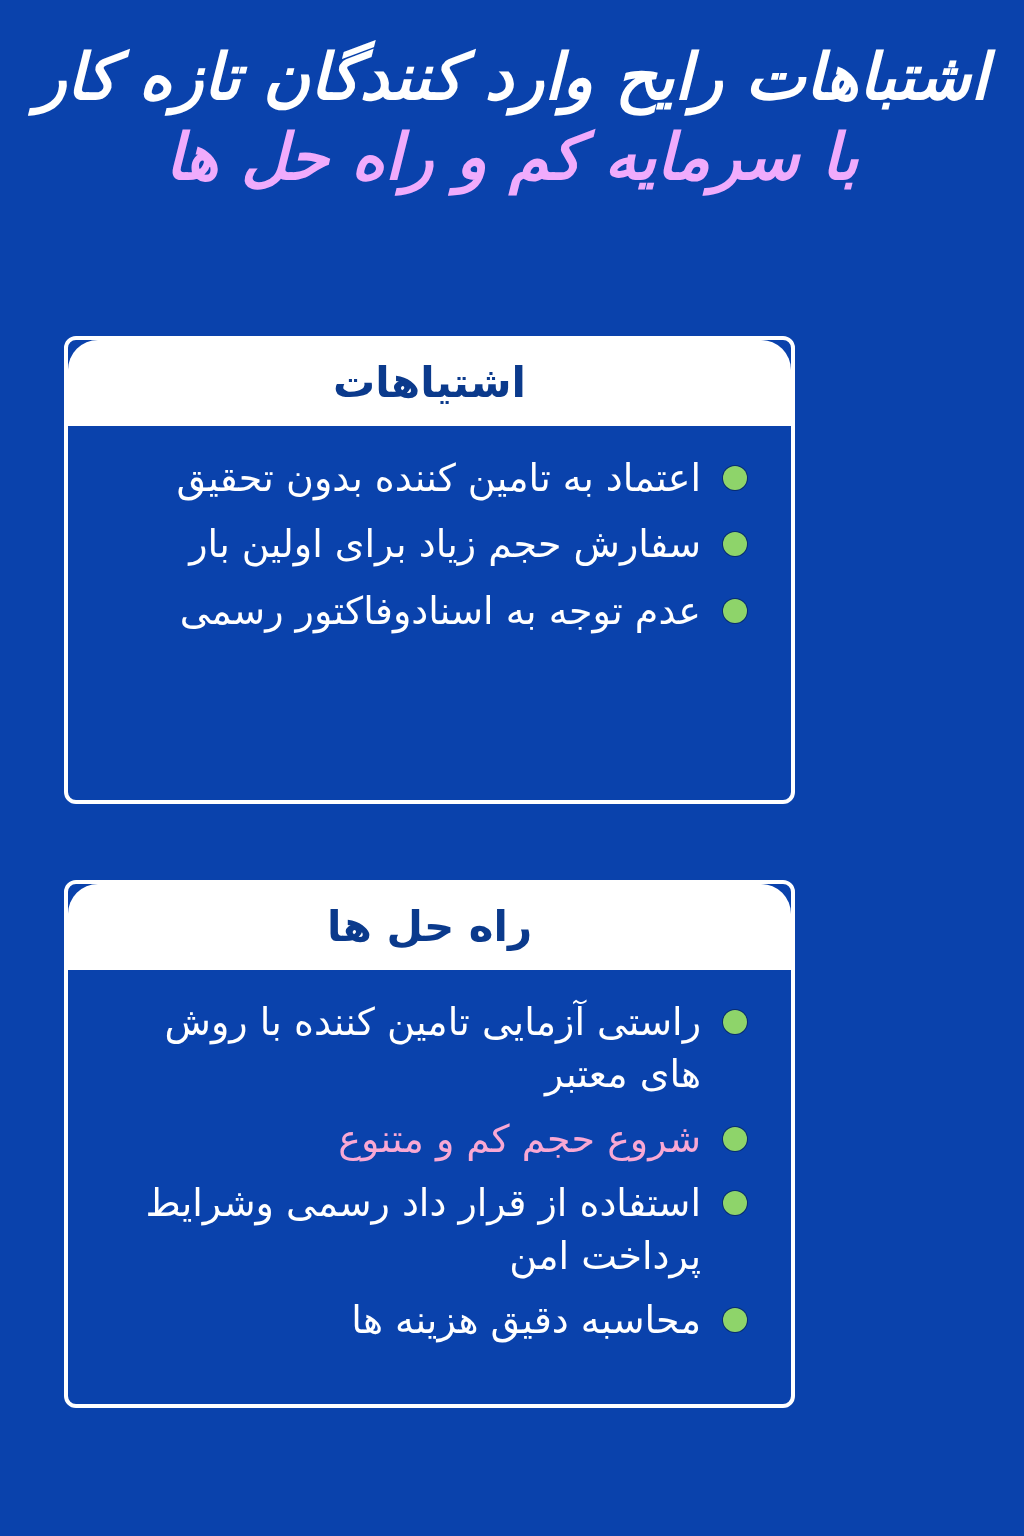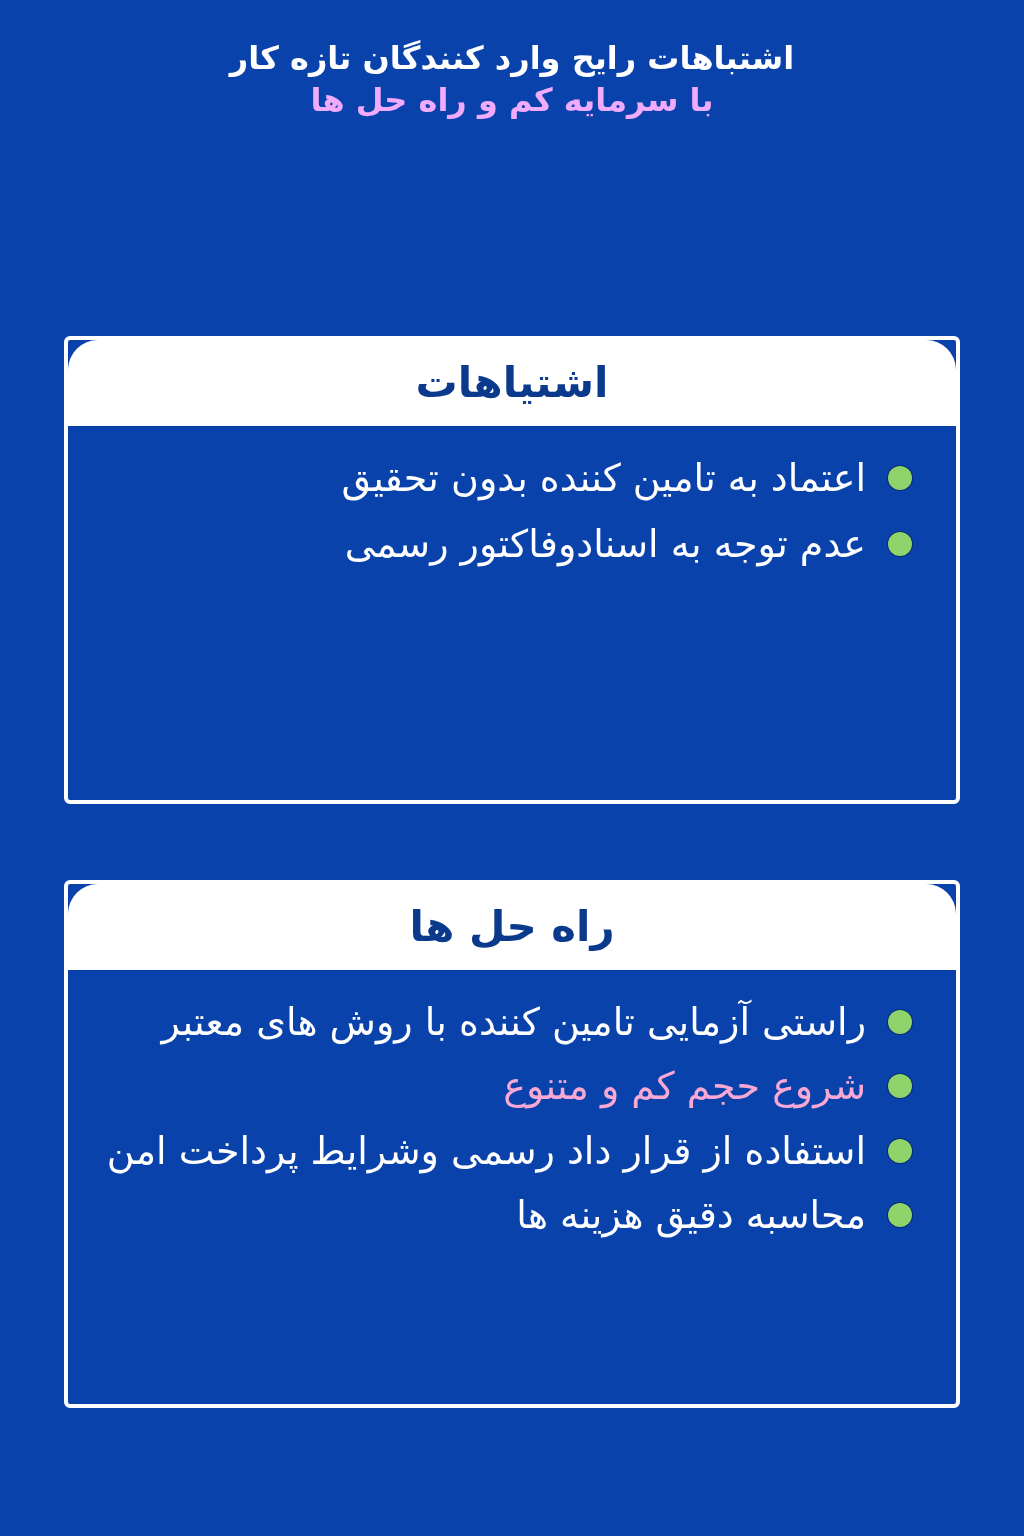--- a/index.html
+++ b/index.html
@@ -18,39 +18,40 @@
 
   
   .title-block {
     width: 1024px;
     padding: 40px 30px 0 30px;
     box-sizing: border-box;
     text-align: center;
   }
   .title-line {
     color: #ffffff;
-    font-size: 32px;
+    font-size: 64px;
     font-weight: bold;
     line-height: 1.18;
     letter-spacing: 0px;
     direction: rtl;
     white-space: nowrap;
+    font-style: italic;
   }
   .title-line.l2 {
     margin-top: 4px;
   }
 
   
   .card {
     position: absolute;
     left: 64px;
-    width: 896px;
+    width: 731px;
     box-sizing: border-box;
     border: 4px solid #ffffff;
-    border-radius: 6px;
+    border-radius: 12px;
     background: #0a42ac;
     overflow: hidden;
   }
   #card-mistakes {
     top: 336px;
     height: 468px;
   }
   #card-solutions {
     top: 880px;
     height: 528px;
@@ -132,20 +133,24 @@
     <span class="card-header-text" style="color: rgb(11, 58, 140);">اشتیاهات</span>
   </div>
   <div class="card-body">
     <ul class="bullet-list">
       <li>
         <span class="bullet-dot" style="background: rgb(142, 212, 106);"></span>
         <span class="bullet-text" style="color: rgb(255, 255, 255);">اعتماد به تامین کننده بدون تحقیق</span>
       </li>
       <li>
         <span class="bullet-dot" style="background: rgb(142, 212, 106);"></span>
+        <span class="bullet-text" style="color: rgb(255, 255, 255);">سفارش حجم زیاد برای اولین بار</span>
+      </li>
+      <li>
+        <span class="bullet-dot" style="background: rgb(142, 212, 106);"></span>
         <span class="bullet-text" style="color: rgb(255, 255, 255);">عدم توجه به اسنادوفاکتور رسمی</span>
       </li>
     </ul>
   </div>
 </section>
 
 <section class="card" id="card-solutions" style="border-color: rgb(255, 255, 255); background: rgb(10, 66, 172);">
   <div class="card-header" style="background: rgb(255, 255, 255);">
     <span class="card-header-text" style="color: rgb(11, 58, 140);">راه حل ها</span>
   </div>

